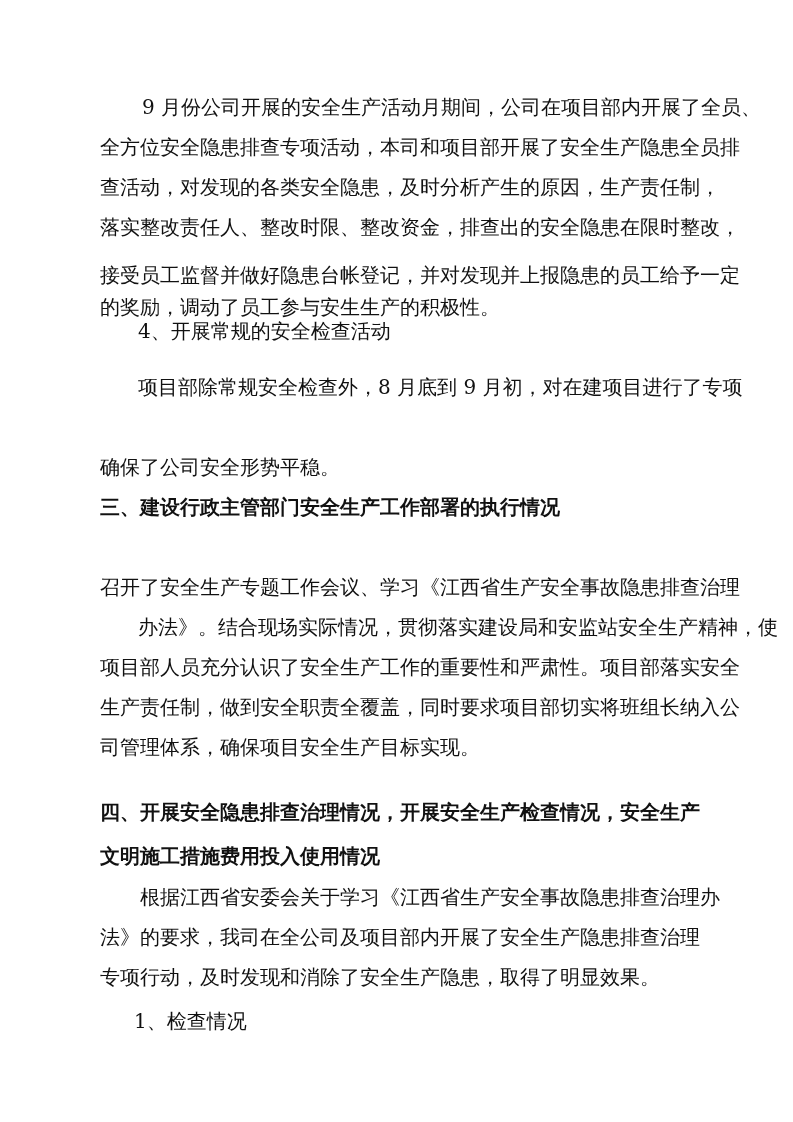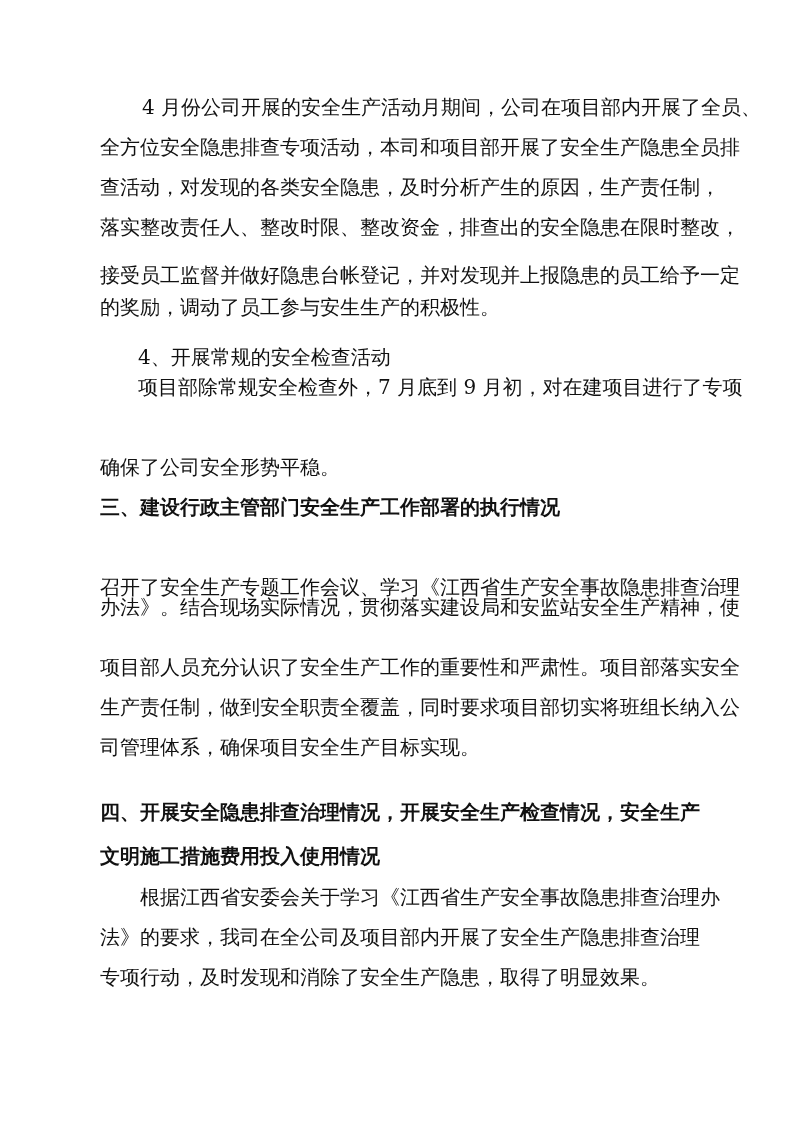--- a/index.html
+++ b/index.html
@@ -40,41 +40,42 @@
     .line.heading {
       font-family: Liberation Serif, serif;
       font-weight: bold;
     }
   </style>
 </head>
 <body>
 
 <div class="page">
 
-  <div class="line" style="top:94px; left:142px; width:555px;">4 月份公司开展的安全生产活动月期间，公司在项目部内开展了全员、</div>
+  <div class="line" style="top:94px; left:142px; width:555px;">9 月份公司开展的安全生产活动月期间，公司在项目部内开展了全员、</div>
   <div class="line" style="top:134px;">全方位安全隐患排查专项活动，本司和项目部开展了安全生产隐患全员排</div>
   <div class="line" style="top:174px;">查活动，对发现的各类安全隐患，及时分析产生的原因，生产责任制，</div>
   <div class="line" style="top:214px;">落实整改责任人、整改时限、整改资金，排查出的安全隐患在限时整改，</div>
   <div class="line" style="top:262px;">接受员工监督并做好隐患台帐登记，并对发现并上报隐患的员工给予一定</div>
   <div class="line last" style="top:294px;">的奖励，调动了员工参与安生生产的积极性。</div>
 
-  <div class="line last" style="top:344px; left:138px;">4、开展常规的安全检查活动</div>
+  <div class="line last" style="top:318px; left:138px;">4、开展常规的安全检查活动</div>
 
-  <div class="line" style="top:374px; left:138px; width:559px;">项目部除常规安全检查外，7 月底到 9 月初，对在建项目进行了专项</div>
+  <div class="line" style="top:374px; left:138px; width:559px;">项目部除常规安全检查外，8 月底到 9 月初，对在建项目进行了专项</div>
   <div class="line last" style="top:454px;">确保了公司安全形势平稳。</div>
 
   <div class="line heading last" style="top:494px;">三、建设行政主管部门安全生产工作部署的执行情况</div>
 
   <div class="line" style="top:574px;">召开了安全生产专题工作会议、学习《江西省生产安全事故隐患排查治理</div>
-  <div class="line" style="top:594px;">办法》。结合现场实际情况，贯彻落实建设局和安监站安全生产精神，使</div>
+  <div class="line" style="top:614px;margin-left:38px;">办法》。结合现场实际情况，贯彻落实建设局和安监站安全生产精神，使</div>
   <div class="line" style="top:654px;">项目部人员充分认识了安全生产工作的重要性和严肃性。项目部落实安全</div>
   <div class="line" style="top:694px;">生产责任制，做到安全职责全覆盖，同时要求项目部切实将班组长纳入公</div>
   <div class="line last" style="top:734px;">司管理体系，确保项目安全生产目标实现。</div>
 
   <div class="line heading" style="top:799px;">四、开展安全隐患排查治理情况，开展安全生产检查情况，安全生产</div>
   <div class="line heading last" style="top:843px;">文明施工措施费用投入使用情况</div>
 
   <div class="line" style="top:884px; left:140px; width:557px;">根据江西省安委会关于学习《江西省生产安全事故隐患排查治理办</div>
   <div class="line" style="top:924px;">法》的要求，我司在全公司及项目部内开展了安全生产隐患排查治理</div>
   <div class="line last" style="top:964px;">专项行动，及时发现和消除了安全生产隐患，取得了明显效果。</div>
 
+  <div class="line last" style="top:1008px; left:134px;">1、检查情况</div>
 
 </div>
 
 </body></html>

